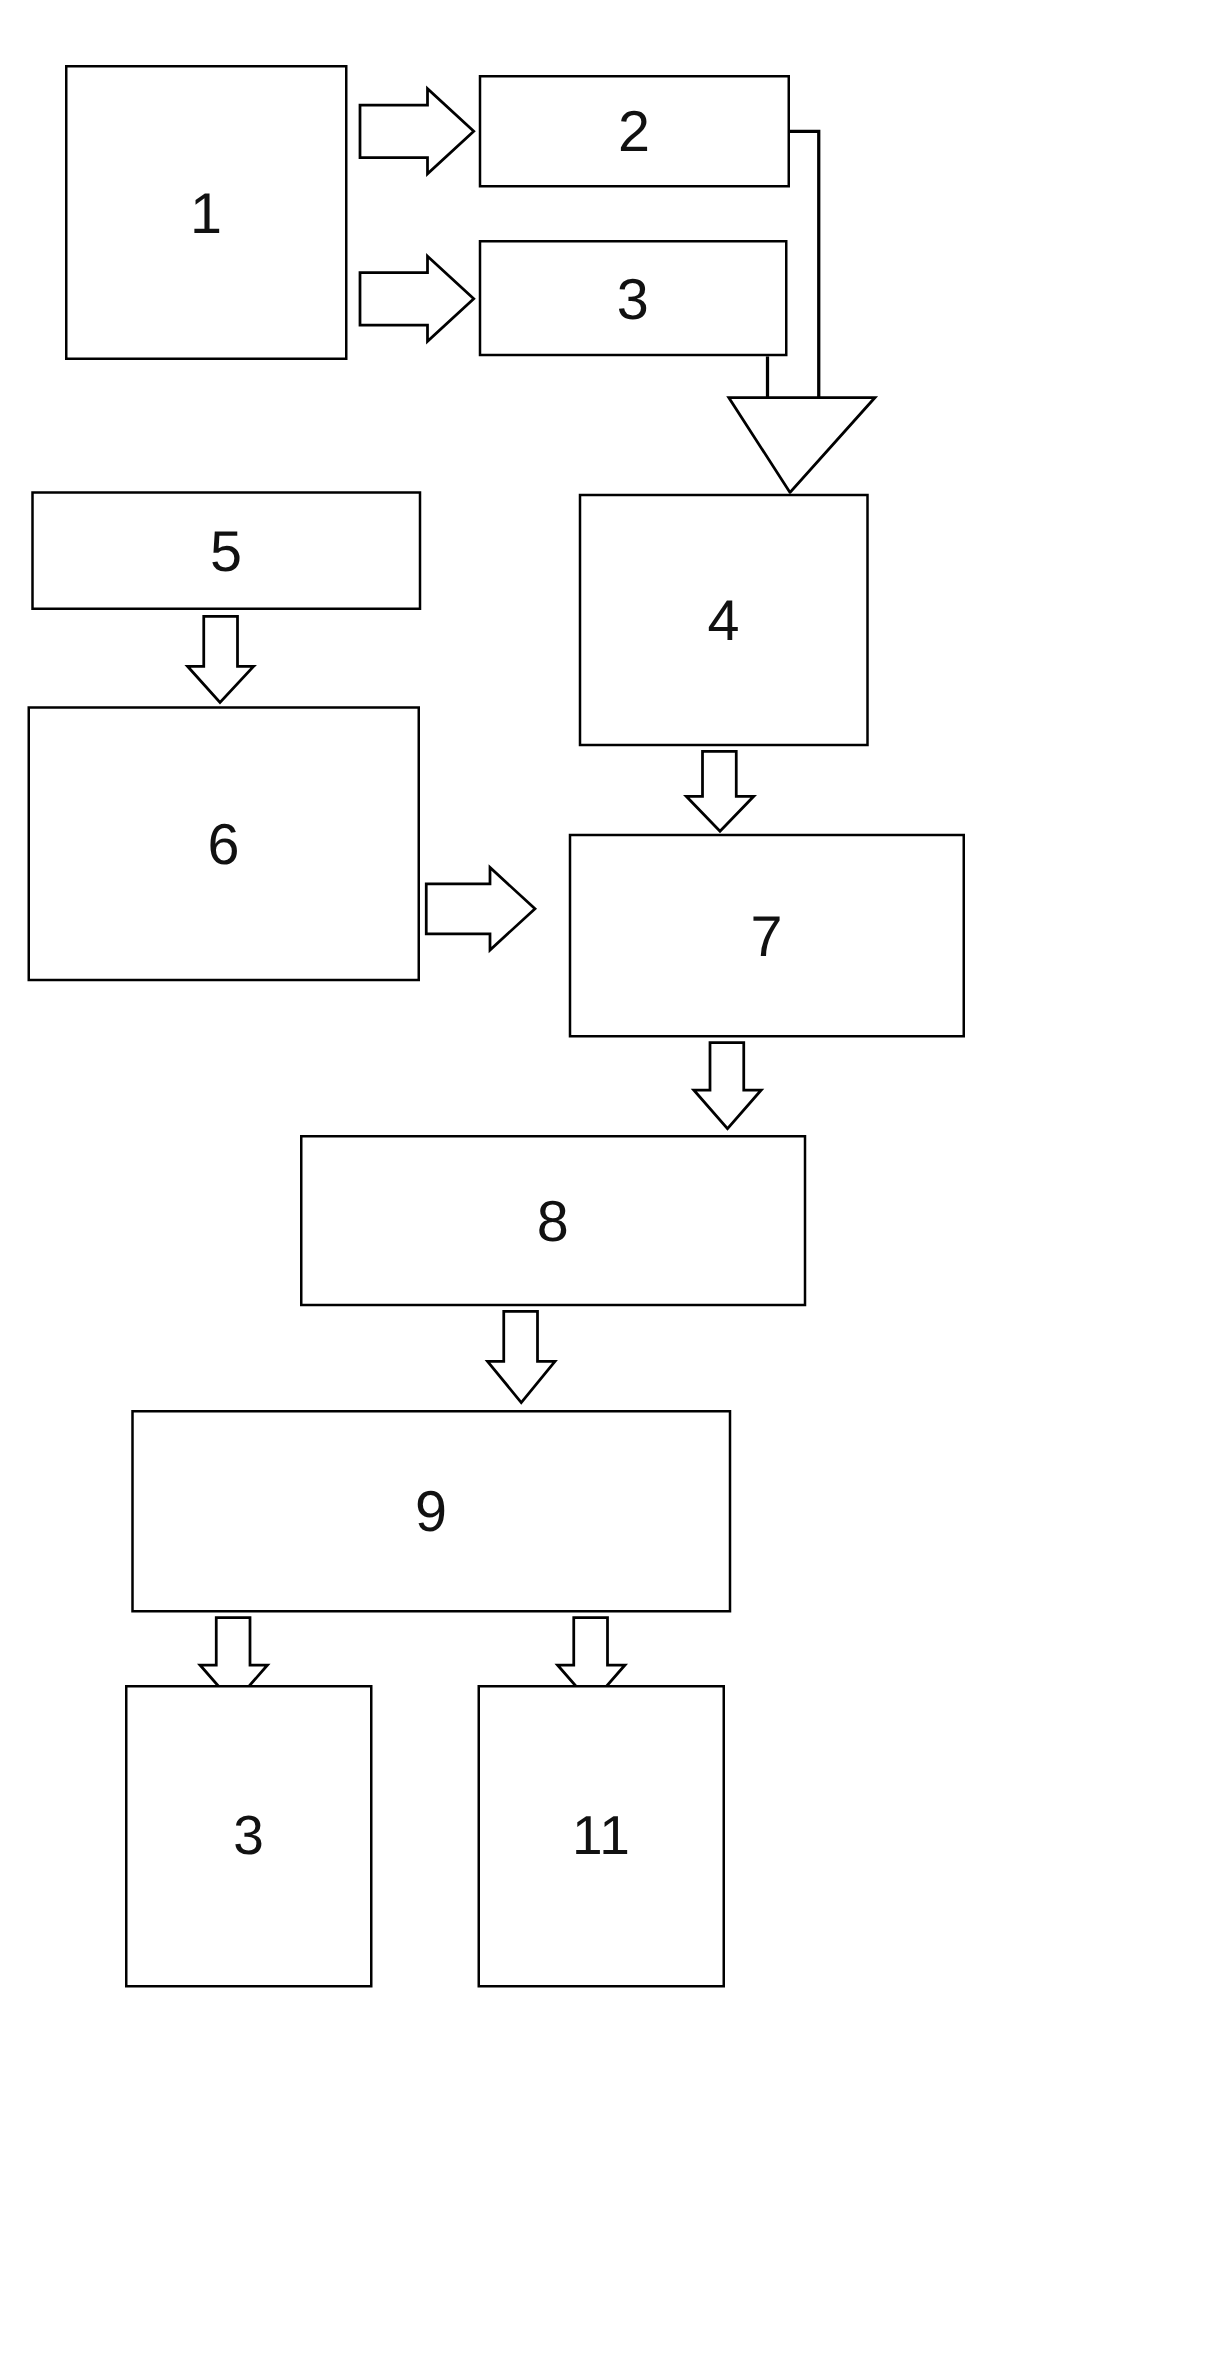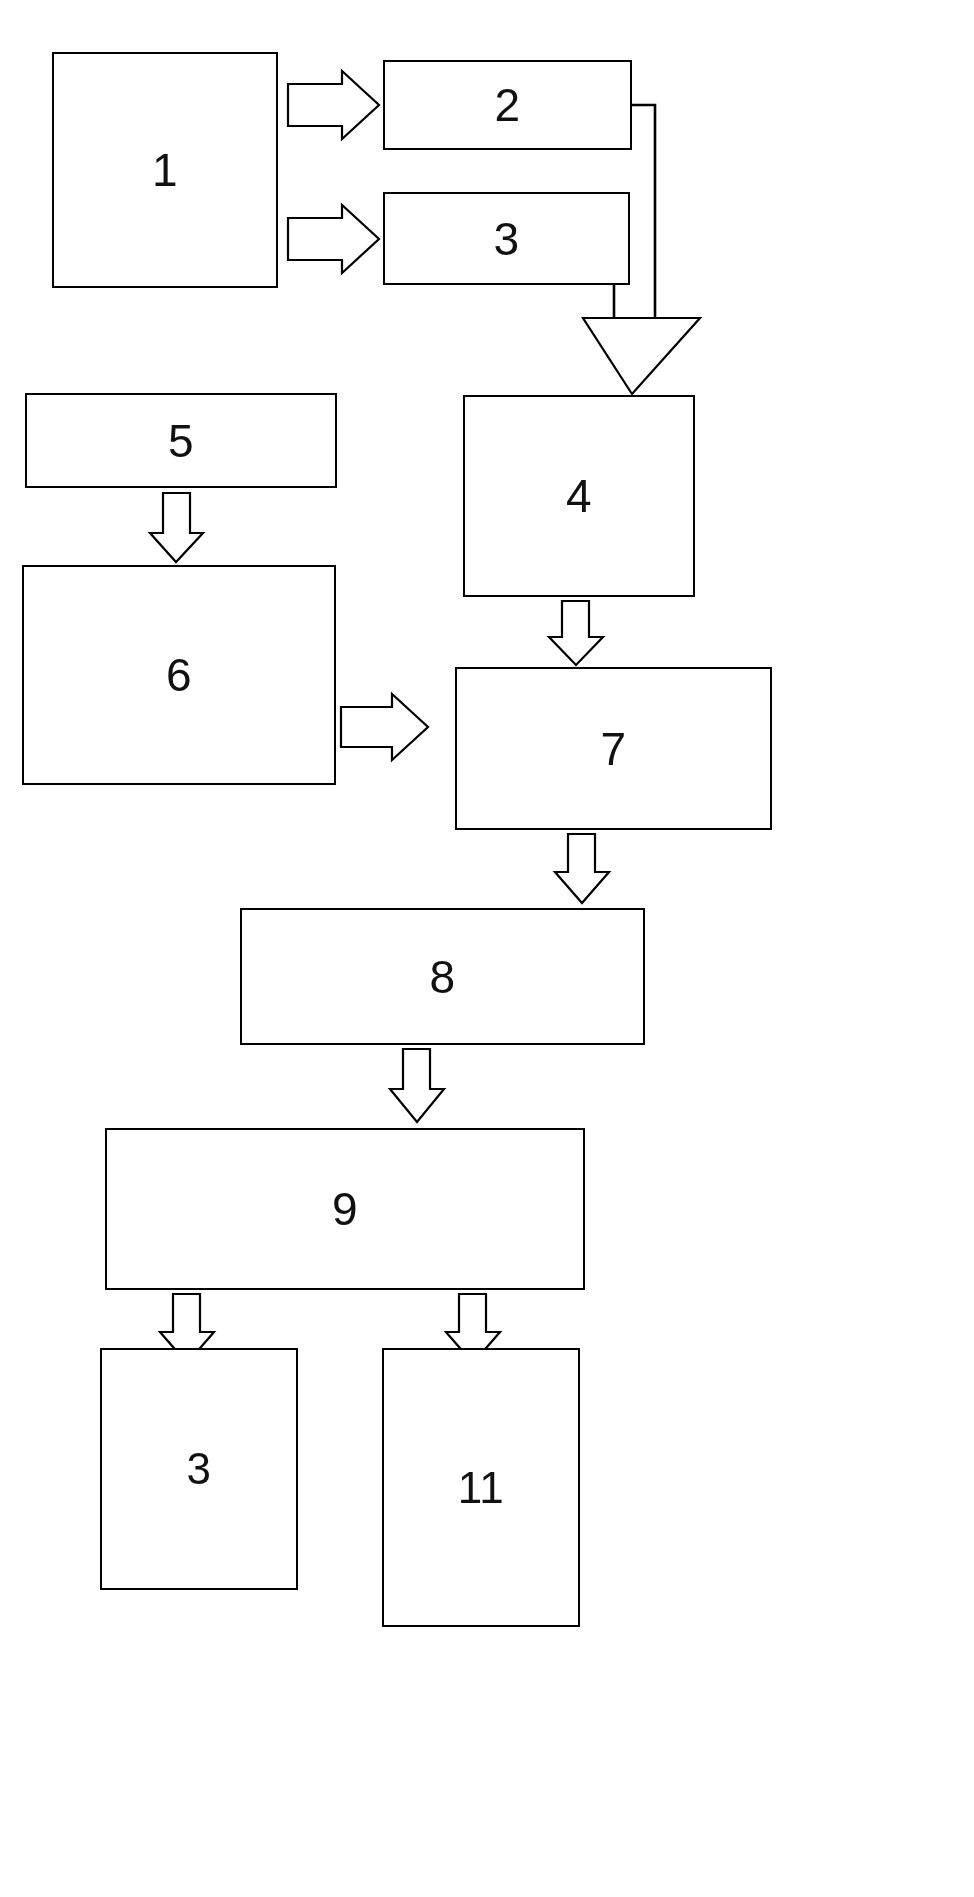--- a/index.html
+++ b/index.html
@@ -156,17 +156,17 @@
   </div>
 
   <div class="node" id="node-9" style="left:105px; top:1128px; width:480px; height:162px;">
     <span class="node-label">9</span>
   </div>
 
   <div class="node" id="node-10" style="left:100px; top:1348px; width:198px; height:242px;">
     <span class="node-label small">3</span>
   </div>
 
-  <div class="node" id="node-11" style="left:382px; top:1348px; width:198px; height:279px;">
+  <div class="node" id="node-11" style="left:382px; top:1348px; width:198px; height:242px;">
     <span class="node-label small">11</span>
   </div>
 
 </div>
 
 </body></html>

